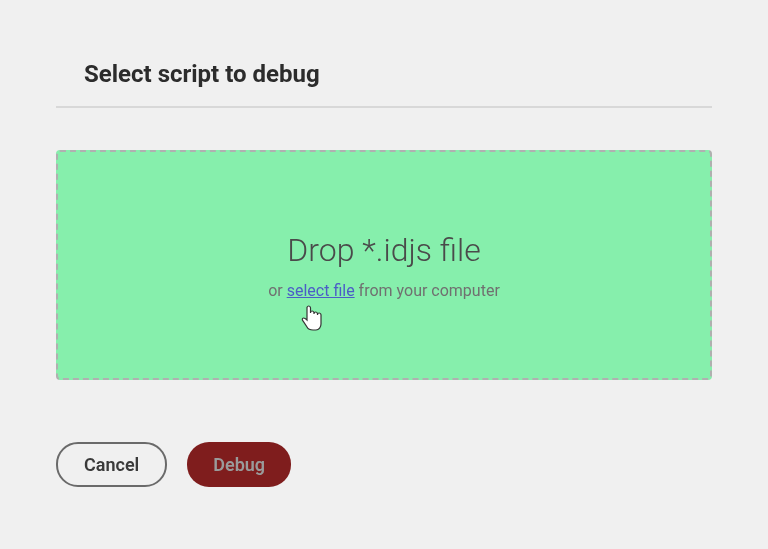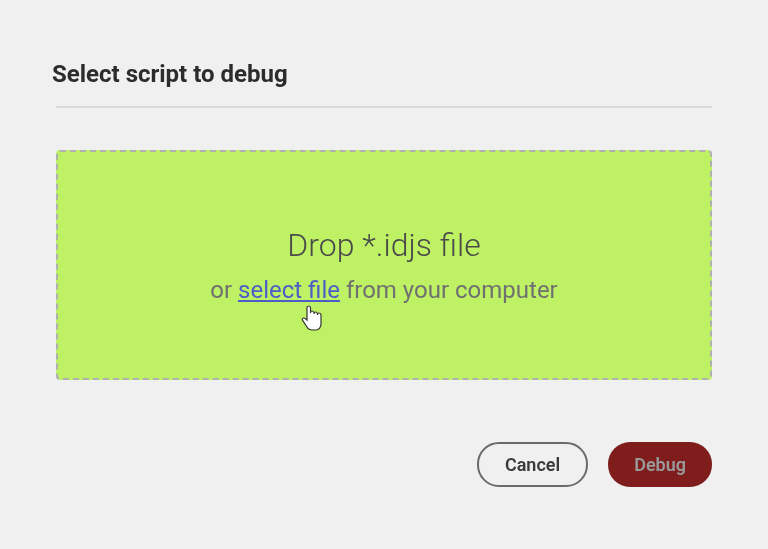--- a/index.html
+++ b/index.html
@@ -14,21 +14,21 @@
       font-family: -apple-system, BlinkMacSystemFont, "Segoe UI", Roboto, Helvetica, Arial, sans-serif;
       position: relative;
     }
     .dialog {
       padding: 0;
     }
     .header {
       display: flex;
       justify-content: space-between;
       align-items: center;
-      padding: 60px 56px 18px 52px;
+      padding: 60px 56px 18px 84px;
     }
     .title {
       font-size: 24px;
       font-weight: 700;
       color: #2c2c2c;
     }
     .version {
       font-size: 18px;
       color: #505050;
       font-weight: 400;
@@ -40,48 +40,47 @@
     }
     .dropzone {
       border: 2px dashed #b0b0b0;
       border-radius: 4px;
       margin: 42px 56px 0 56px;
       height: 230px;
       display: flex;
       flex-direction: column;
       align-items: center;
       justify-content: center;
-      background: #bef264;
+      background: #86efac;
       position: relative;
     }
     .drop-title {
       font-size: 32px;
       font-weight: 300;
       color: #4a4a4a;
       margin-bottom: 12px;
     }
     .drop-subtitle {
-      font-size: 24px;
+      font-size: 16px;
       color: #707070;
       font-weight: 400;
     }
     .select-link {
       color: #4b5dc7;
       text-decoration: underline;
       cursor: pointer;
     }
     .cursor-icon {
       position: absolute;
       left: 300px;
       top: 305px;
       pointer-events: none;
     }
     .footer {
       display: flex;
-      justify-content: flex-end;
       gap: 20px;
       padding: 62px 56px 0 56px;
     }
     .btn {
       border-radius: 22px;
       padding: 10px 26px;
       font-size: 18px;
       font-weight: 600;
       cursor: pointer;
       font-family: inherit;

